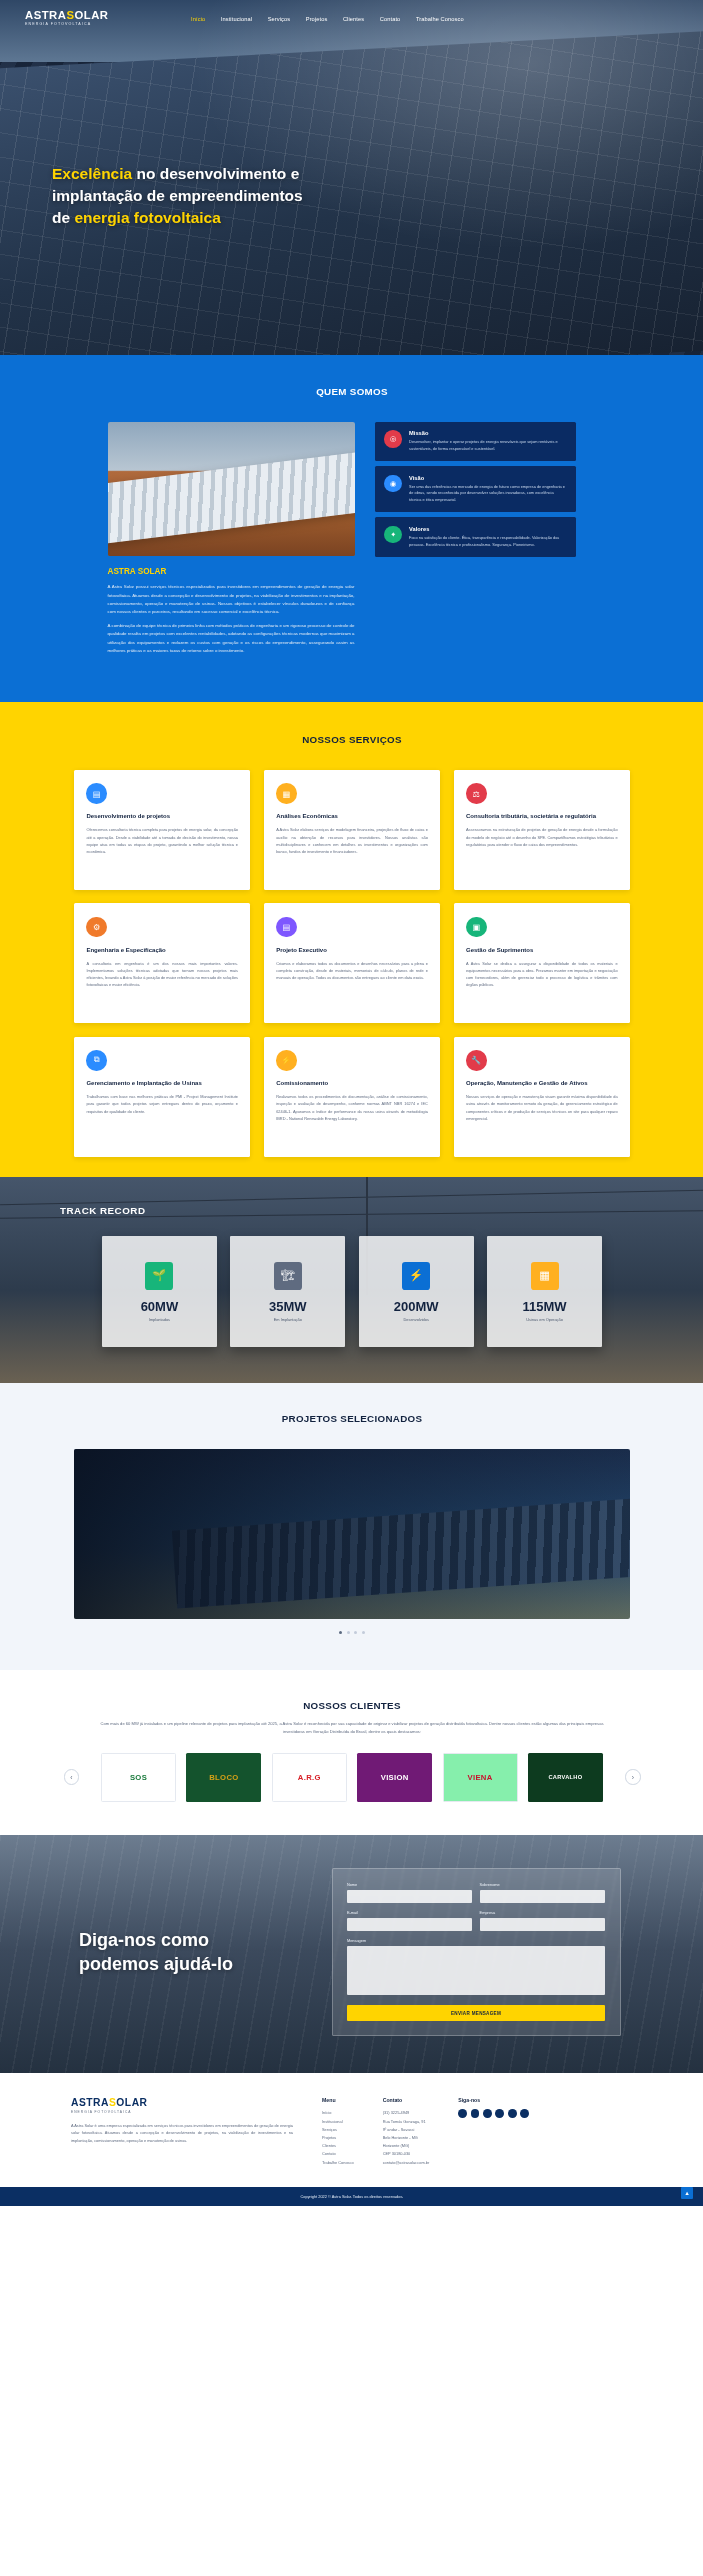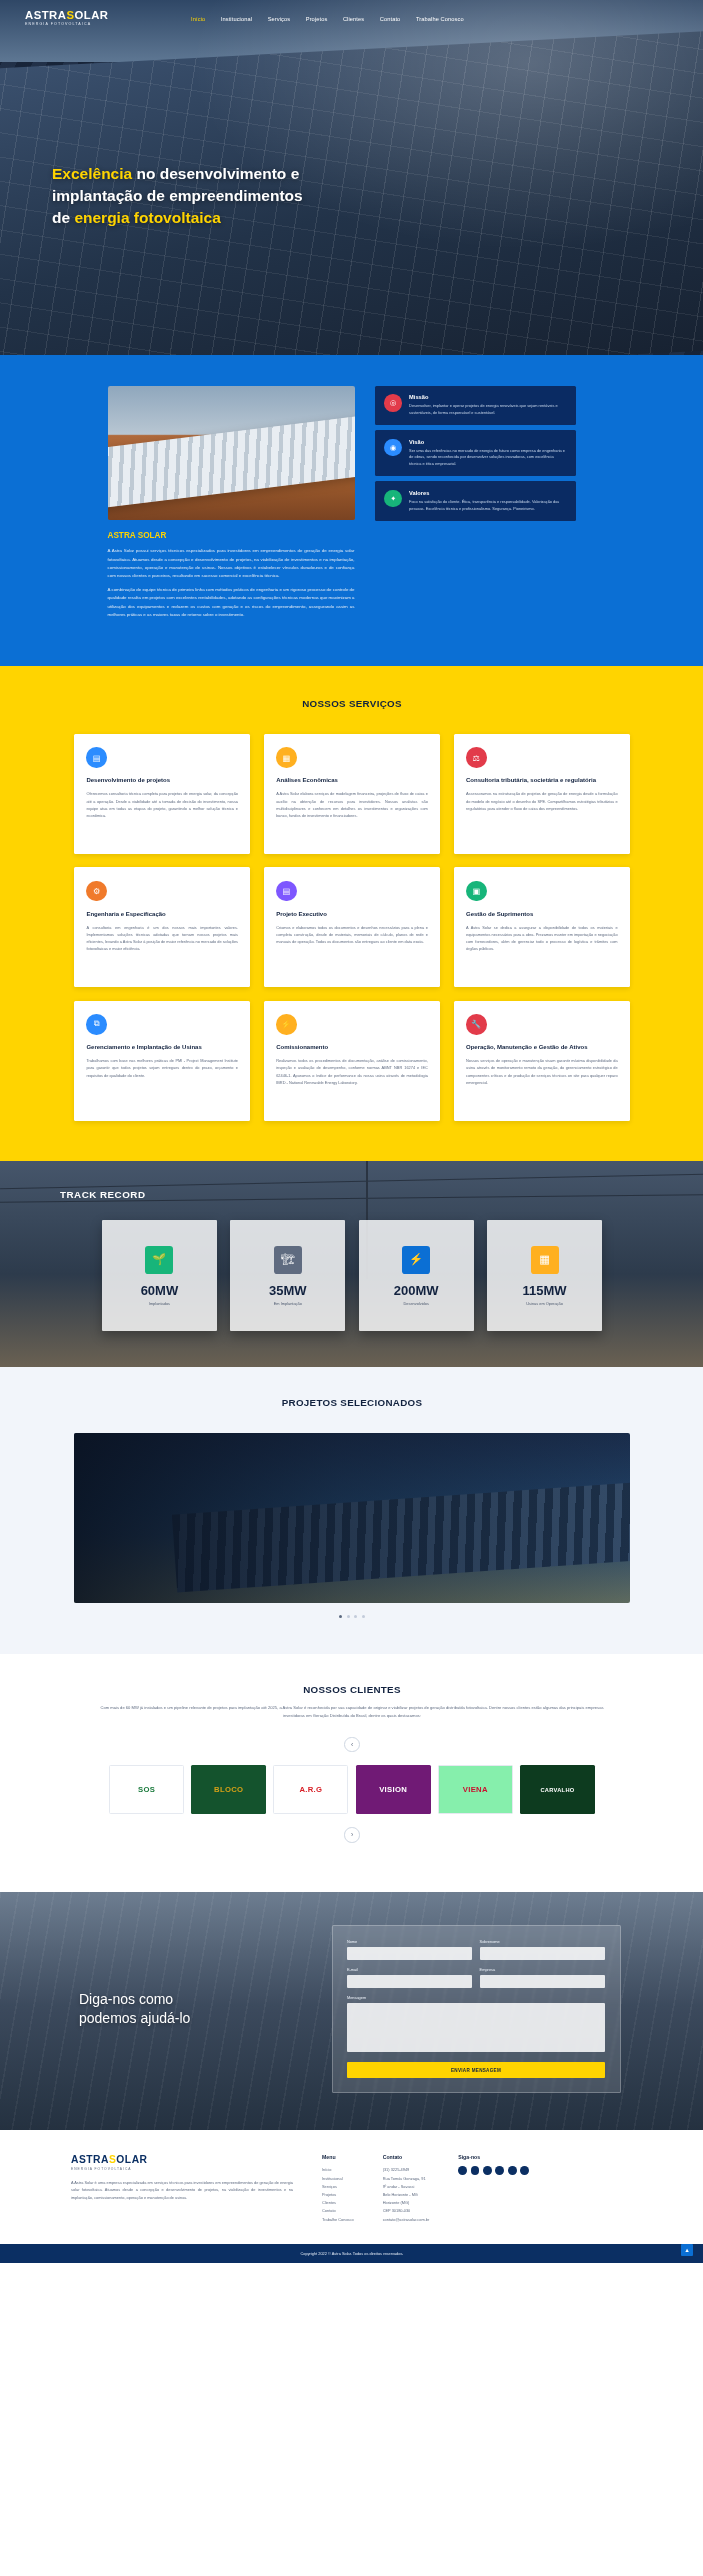--- a/index.html
+++ b/index.html
@@ -101,21 +101,21 @@
     display: flex; align-items: center; justify-content: center;
     font-size: 7.2px; color: #fff;
   }
   .pillar .ic.m { background: #e23b4a; }
   .pillar .ic.v { background: #2b8cff; }
   .pillar .ic.w { background: #17b57a; }
   .pillar h4 { color: #fff; font-size: 5.7px; margin-bottom: 3.1px; }
   .pillar p { color: #c9d8ec; font-size: 3.9px; line-height: 1.75; }
 
   
-  .services { background: #ffd400; padding: 32px 0 40px; }
+  .services { background: #ffd400; padding: 32px 0 20px; }
   .services .sec-title { color: #12223f; }
   .svc-grid {
     width: 556px; margin: 0 auto;
     display: grid; grid-template-columns: repeat(3, 1fr); gap: 13.4px;
   }
   .svc-card {
     background: #fff; border-radius: 1.5px; padding: 13.4px 12.4px 15.5px; min-height: 120px;
     box-shadow: 0 1.5px 5.2px rgba(0,0,0,.10);
   }
   .svc-card .ic {
@@ -185,21 +185,21 @@
   .dots i.on { background: #5c6within; }
   .dots i.on { background: #5c6a80; }
 
   
   .clients { background: #fff; padding: 30px 0 33px; }
   .clients .sec-title { color: #12223f; margin-bottom: 9.3px; }
   .clients .intro {
     width: 505px; margin: 0 auto 17.5px; text-align: center;
     font-size: 4.1px; color: #5f6b80; line-height: 1.85;
   }
-  .logo-row { width: 577px; margin: 16px auto; display: flex; align-items: center; gap: 13px; flex-direction: column; }
+  .logo-row { width: 577px; margin: 0 auto; display: flex; align-items: center; gap: 22px; }
   .arrow {
     width: 15.5px; height: 15.5px; border-radius: 50%; border: 0.5px solid #cfd7e2;
     display: flex; align-items: center; justify-content: center; color: #5f6b80;
     font-size: 6.7px; background: #fff; cursor: pointer; flex: none;
   }
   .logos { flex: 1; display: flex; gap: 7.2px; justify-content: space-between; }
   .client-logo {
     width: 75px; height: 49px; border-radius: 1.5px; display: flex; align-items: center;
     justify-content: center; font-weight: bold; font-size: 7.7px; letter-spacing: 0.3px;
   }
@@ -208,21 +208,21 @@
   .contact {
     position: relative; padding: 33px 0 37px; overflow: hidden;
     background: linear-gradient(180deg, #6d7d90 0%, #3c4a5d 48%, #243140 100%);
   }
   .contact .panelsbg {
     position: absolute; inset: 0;
     background: repeating-linear-gradient(100deg, rgba(255,255,255,.05) 0px, rgba(255,255,255,.05) 1.5px, rgba(0,0,0,0) 1.5px, rgba(0,0,0,0) 17.5px);
   }
   .contact-wrap { position: relative; z-index: 3; width: 577px; margin: 0 auto; display: flex; align-items: center; }
   .contact-left { width: 268px; padding-left: 15.5px; }
-  .contact-left h2 { color: #fff; font-size: 14px; line-height: 1.35; font-weight: normal; text-shadow: 0 1px 4.1px rgba(0,0,0,.4); }
+  .contact-left h2 { color: #fff; font-size: 18px; line-height: 1.35; font-weight: bold; text-shadow: 0 1px 4.1px rgba(0,0,0,.4); }
   .form-box {
     width: 289px; background: rgba(255,255,255,.14); border: 0.5px solid rgba(255,255,255,.25);
     border-radius: 1.5px; padding: 13.4px 14.4px 14.4px; backdrop-filter: blur(1px);
   }
   .form-row { display: flex; gap: 7.2px; margin-bottom: 7.2px; }
   .fld { flex: 1; display: flex; flex-direction: column; gap: 2.6px; }
   .fld label { font-size: 3.9px; color: #eef3fa; }
   .fld input, .fld textarea {
     background: rgba(255,255,255,.85); border: none; border-radius: 1px;
     height: 13.4px; font-size: 4.1px; padding: 0 4.1px; font-family: "Liberation Sans", sans-serif;
@@ -287,20 +287,21 @@
     <div class="hero-copy">
       <h1>
         <span class="hl">Excelência</span><span> no desenvolvimento e</span><br>
         <span>implantação de empreendimentos</span><br>
         <span>de </span><span class="hl">energia fotovoltaica</span>
       </h1>
     </div>
   </section>
 
   <section class="about">
+    <div class="sec-title">QUEM SOMOS</div>
     <div class="about-wrap">
       <div class="about-left">
         <div class="about-photo">
           <div class="ground"></div>
           <div class="rows"></div>
         </div>
         <h3>ASTRA SOLAR</h3>
         <p>A Astra Solar possui serviços técnicos especializados para investidores em empreendimentos de geração de energia solar fotovoltaica. Atuamos desde a concepção e desenvolvimento de projetos, na viabilização de investimentos e na implantação, comissionamento, operação e manutenção de usinas. Nossos objetivos é estabelecer vínculos duradouros e de confiança com nossos clientes e parceiros, resultando em sucesso comercial e excelência técnica.</p>
         <p>A combinação de equipe técnica de primeira linha com métodos práticos de engenharia e um rigoroso processo de controle de qualidade resulta em projetos com excelentes rentabilidades, adotando as configurações técnicas modernas que maximizam a utilização dos equipamentos e reduzem os custos com geração e os riscos do empreendimento, assegurando assim as melhores práticas e as maiores taxas de retorno sobre o investimento.</p>
       </div>

